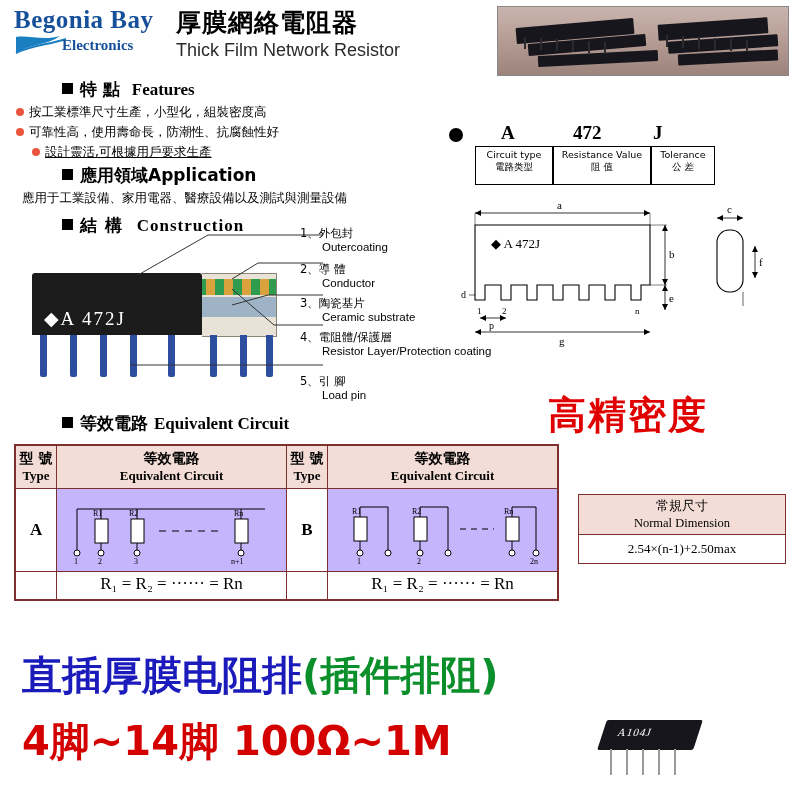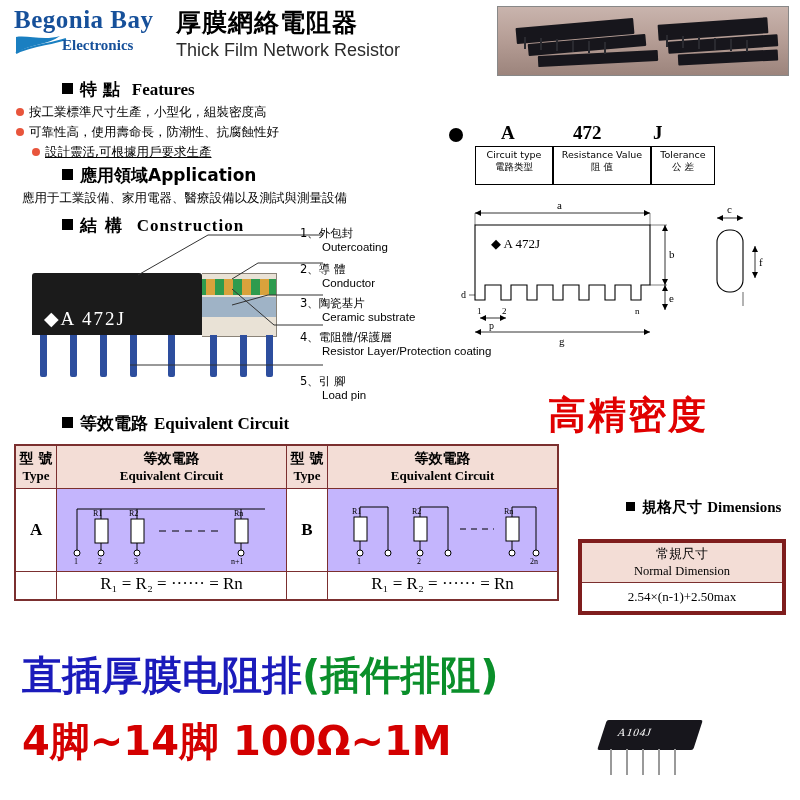--- a/index.html
+++ b/index.html
@@ -65,21 +65,21 @@
   .eqtable{position:absolute;left:14px;top:444px;width:545px;border:2px solid #7b2f2f;border-collapse:collapse;}
   .eqtable td,.eqtable th{border:1px solid #7b2f2f;}
   .eq-head{background:#f3ddd6;text-align:center;font-family:"DejaVu Sans",sans-serif;font-size:14px;font-weight:bold;padding:4px 2px;line-height:1.25;}
   .eq-head .en{font-family:"Liberation Serif",serif;font-size:13px;font-weight:bold;}
   .eq-type{width:46px;text-align:center;font-size:17px;font-weight:bold;font-family:"Liberation Serif",serif;background:#fff;}
   .eq-cell{background:#c4b5fd;padding:2px;}
   .eq-formula{text-align:center;font-family:"Liberation Serif",serif;font-size:17px;padding:2px 0 5px;}
 
   
   .dimh{position:absolute;left:578px;top:498px;}
-  .dimtable{position:absolute;left:578px;top:539px;width:208px;border:4px solid #7f1d1d;border-collapse:collapse;}
+  .dimtable{position:absolute;left:578px;top:494px;width:208px;border:1px solid #7f1d1d;border-collapse:collapse;}
   .dimtable td{border:1px solid #7b2f2f;text-align:center;}
   .dim-head{background:#f3ddd6;font-size:13px;font-family:"DejaVu Sans",sans-serif;padding:3px 2px;line-height:1.3;}
   .dim-head .en{font-family:"Liberation Serif",serif;font-size:12.5px;}
   .dim-val{background:#fff;font-size:13px;font-family:"Liberation Serif",serif;padding:6px 2px;}
 
   
   .b1{position:absolute;left:22px;top:648px;font-size:40px;font-weight:bold;font-family:"DejaVu Sans",sans-serif;color:#1b1bbb;letter-spacing:0px;white-space:nowrap;}
   .b1 .grn{color:#0a8f2a;}
   .b2{position:absolute;left:22px;top:714px;font-size:40px;font-weight:bold;font-family:"DejaVu Sans",sans-serif;color:#d40000;white-space:nowrap;}
 

